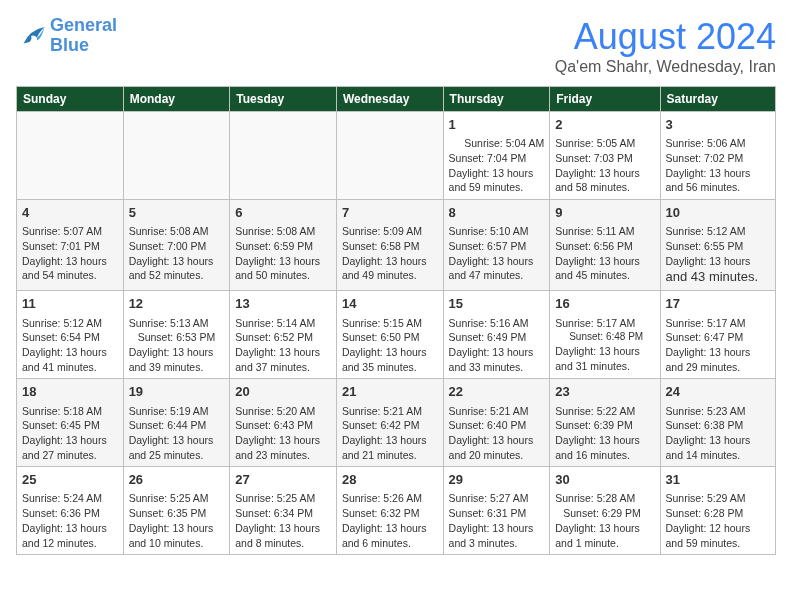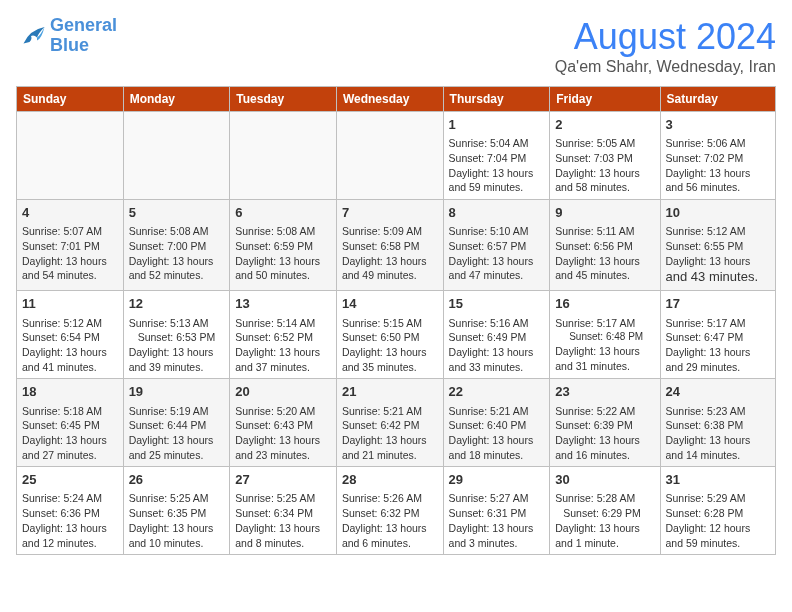--- a/index.html
+++ b/index.html
@@ -45,21 +45,21 @@
     .location-title {
       font-size: 16px;
       color: #555;
     }
     table {
       width: 100%;
       border-collapse: collapse;
       font-size: 11px;
     }
     thead tr th {
-      background-color: #c2410c;
+      background-color: #14532d;
       color: #fff;
       text-align: left;
       padding: 5px 6px;
       font-size: 12px;
       font-weight: bold;
       border: 1px solid #c0c0c0;
     }
     tbody tr td {
       border: 1px solid #c0c0c0;
       vertical-align: top;
@@ -117,21 +117,21 @@
     </tr>
   </thead>
   <tbody id="calendar-body">
   <tr>
         <td class="empty"></td>
         <td class="empty"></td>
         <td class="empty"></td>
         <td class="empty"></td>
         <td>
           <span class="day-num">1</span>
-          <span style="display: block; font-size: 10.5px;">Sunrise: 5:04 AM</span>
+          <span style="display: block; font-size: 10.5px; text-align: right;">Sunrise: 5:04 AM</span>
           <span style="display: block; font-size: 10.5px;">Sunset: 7:04 PM</span>
           <span style="display: block; font-size: 10.5px;">Daylight: 13 hours</span>
           <span style="display: block; font-size: 10.5px;">and 59 minutes.</span>
         </td>
         <td>
           <span class="day-num">2</span>
           <span style="display: block; font-size: 10.5px;">Sunrise: 5:05 AM</span>
           <span style="display: block; font-size: 10.5px;">Sunset: 7:03 PM</span>
           <span style="display: block; font-size: 10.5px;">Daylight: 13 hours</span>
           <span style="display: block; font-size: 10.5px;">and 58 minutes.</span>
@@ -273,21 +273,21 @@
           <span style="display: block; font-size: 10.5px;">Sunrise: 5:21 AM</span>
           <span style="display: block; font-size: 10.5px;">Sunset: 6:42 PM</span>
           <span style="display: block; font-size: 10.5px;">Daylight: 13 hours</span>
           <span style="display: block; font-size: 10.5px;">and 21 minutes.</span>
         </td>
         <td>
           <span class="day-num">22</span>
           <span style="display: block; font-size: 10.5px;">Sunrise: 5:21 AM</span>
           <span style="display: block; font-size: 10.5px;">Sunset: 6:40 PM</span>
           <span style="display: block; font-size: 10.5px;">Daylight: 13 hours</span>
-          <span style="display: block; font-size: 10.5px;">and 18 minutes.</span>
+          <span style="display: block; font-size: 10.5px;">and 20 minutes.</span>
         </td>
         <td>
           <span class="day-num">23</span>
           <span style="display: block; font-size: 10.5px;">Sunrise: 5:22 AM</span>
           <span style="display: block; font-size: 10.5px;">Sunset: 6:39 PM</span>
           <span style="display: block; font-size: 10.5px;">Daylight: 13 hours</span>
           <span style="display: block; font-size: 10.5px;">and 16 minutes.</span>
         </td>
         <td>
           <span class="day-num">24</span>

